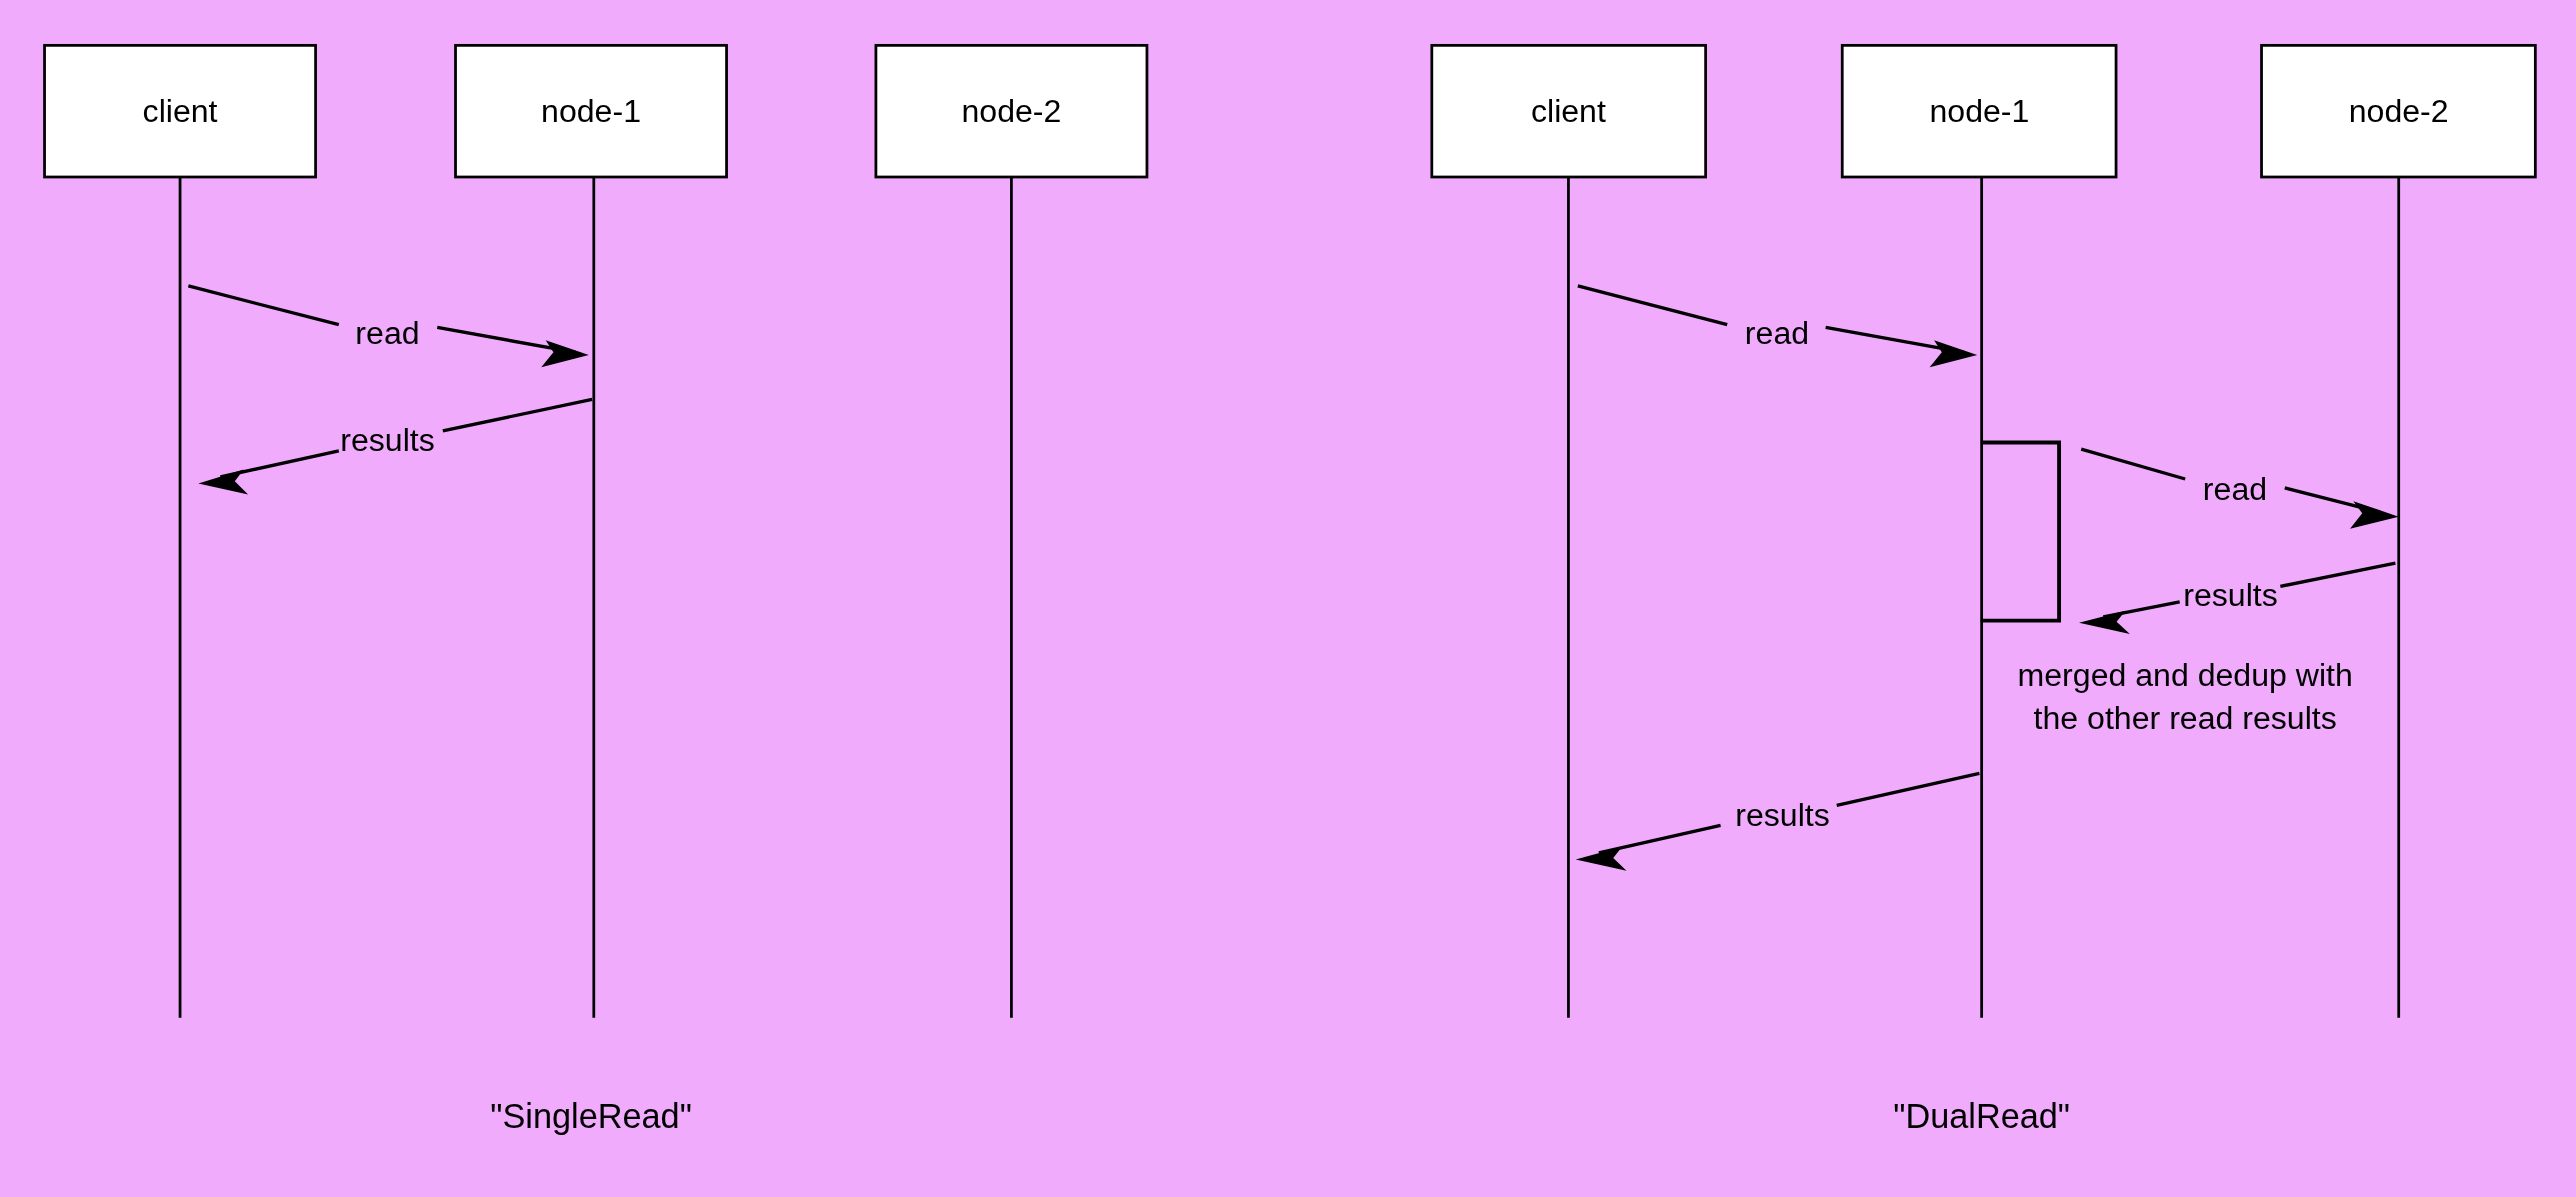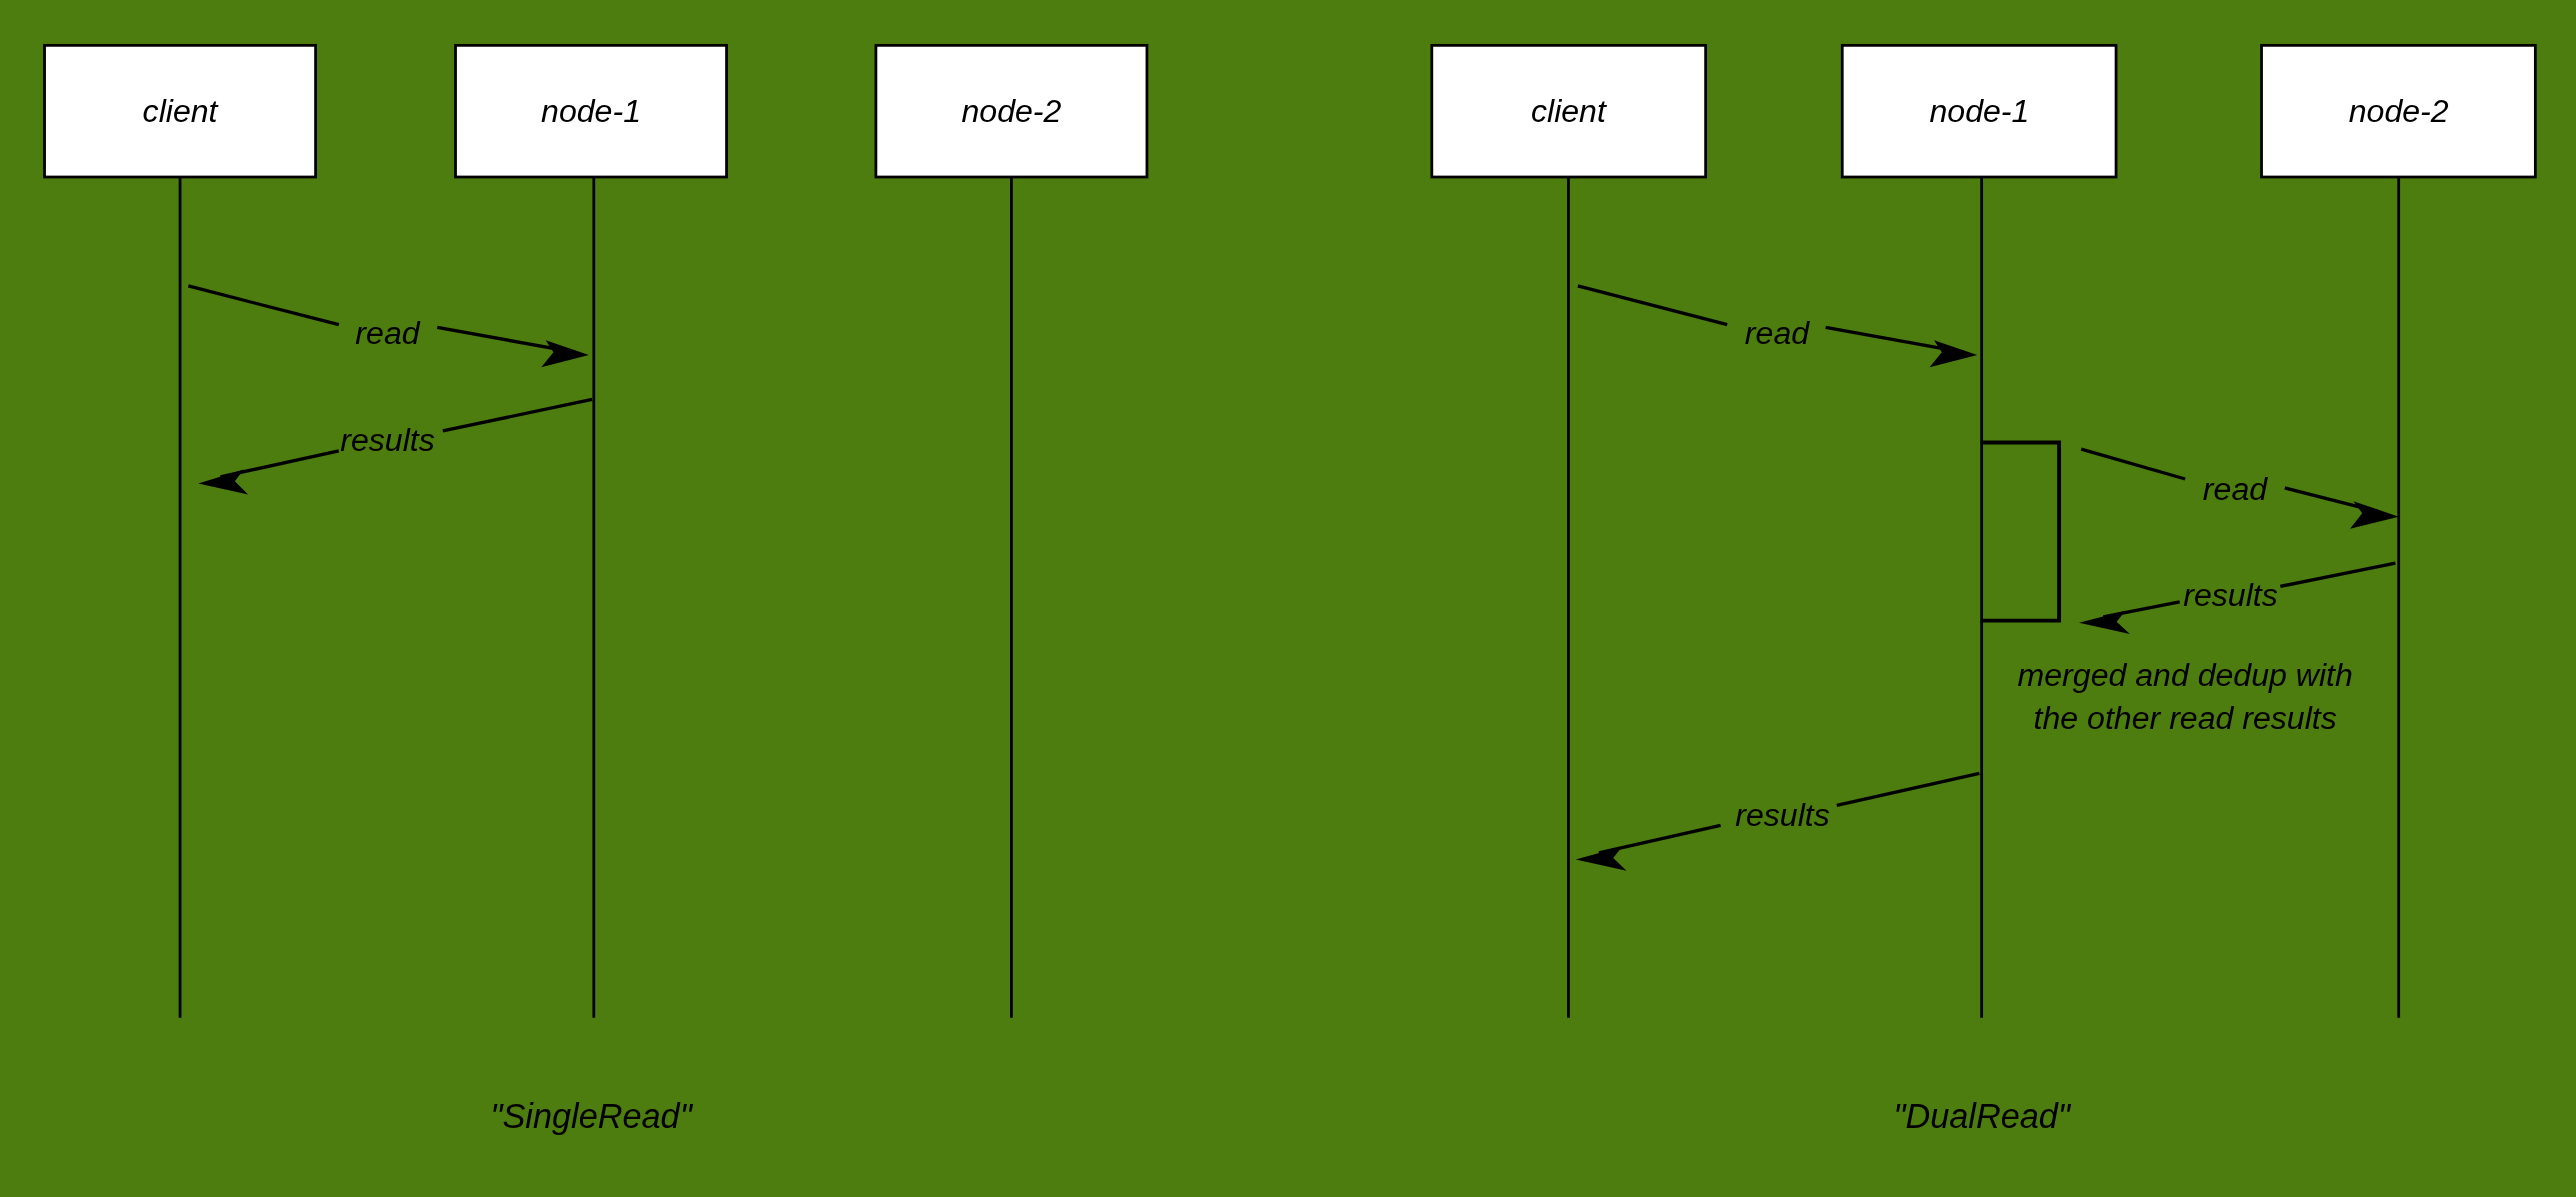--- a/index.html
+++ b/index.html
@@ -10,22 +10,21 @@
   body {
     width: 2576px;
     height: 1197px;
     font-family: "Liberation Sans", sans-serif;
     overflow: hidden;
   }
   #diagram-root {
     position: relative;
     width: 2576px;
     height: 1197px;
-    background: #4d7c0f;
-    font-style: italic;
+    background: #f0abfc;
   }
   svg.canvas {
     position: absolute;
     top: 0;
     left: 0;
     width: 2576px;
     height: 1197px;
     display: block;
   }
   .participant-box {

